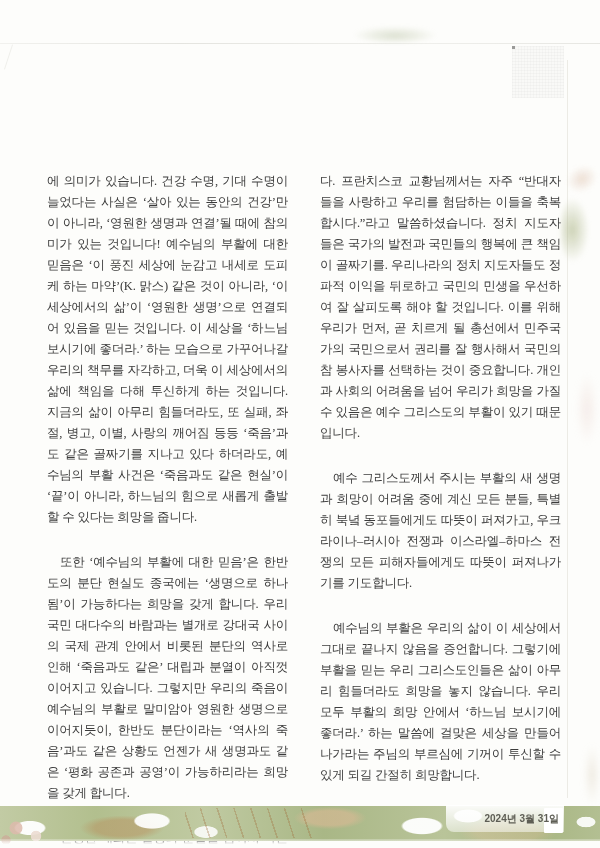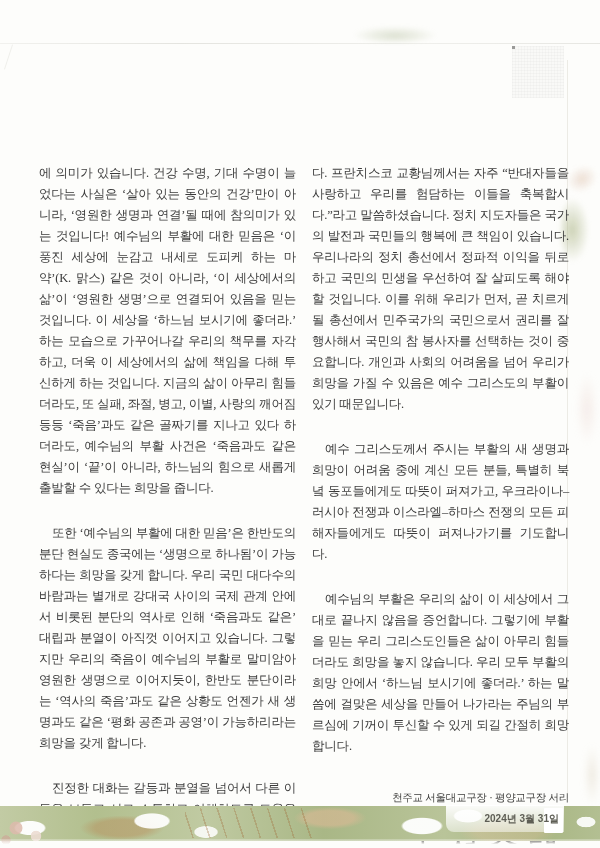--- a/index.html
+++ b/index.html
@@ -30,21 +30,21 @@
     background:radial-gradient(ellipse,rgba(208,168,138,.35),rgba(208,168,138,0) 70%);filter:blur(2px);transform:rotate(-30deg);}
   .smudge-right-pink{position:absolute;left:576px;top:372px;width:22px;height:74px;border-radius:50%;
     background:radial-gradient(ellipse,rgba(228,198,192,.30),rgba(228,198,192,0) 70%);filter:blur(3px);}
   .smudge-right-low{position:absolute;left:584px;top:744px;width:16px;height:62px;border-radius:50%;
     background:radial-gradient(ellipse,rgba(205,190,165,.30),rgba(205,190,165,0) 70%);filter:blur(3px);}
 
   
   .content{position:absolute;left:39px;top:163px;width:530px;display:flex;gap:16px;}
   .col{width:257px;color:#3b3b3b;font-size:12.5px;line-height:21px;
     text-align:justify;word-break:break-all;letter-spacing:-0.2px;}
-  .col p{margin:0;}
+  .col p{margin:8px;}
   .col p + p{margin-top:24px;}
   .col p.indent{text-indent:13px;}
 
   
   .byline{margin-top:30px;text-align:right;font-family:"Liberation Sans", sans-serif;}
   .byline .title-line{font-size:10.5px;color:#3d3d3b;letter-spacing:-0.3px;}
   .byline .name-line{font-size:11.5px;color:#2e2e2c;margin-top:3px;letter-spacing:-0.3px;}
   .byline .name-line b{font-size:12.5px;}
   .handwriting{margin-top:4px;padding-right:2px;text-align:right;
     font-family:cursive;font-size:33px;font-weight:400;color:#33332f;
@@ -99,21 +99,21 @@
   <div class="smudge-right-pink"></div>
   <div class="smudge-right-low"></div>
 
   <div class="content">
     <div class="col">
       <p>에 의미가 있습니다. 건강 수명, 기대 수명이 늘었다는 사실은 ‘살아 있는 동안의 건강’만이 아니라, ‘영원한 생명과 연결’될 때에 참의미가 있는 것입니다! 예수님의 부활에 대한 믿음은 ‘이 풍진 세상에 눈감고 내세로 도피케 하는 마약’(K. 맑스) 같은 것이 아니라, ‘이 세상에서의 삶’이 ‘영원한 생명’으로 연결되어 있음을 믿는 것입니다. 이 세상을 ‘하느님 보시기에 좋더라.’ 하는 모습으로 가꾸어나갈 우리의 책무를 자각하고, 더욱 이 세상에서의 삶에 책임을 다해 투신하게 하는 것입니다. 지금의 삶이 아무리 힘들더라도, 또 실패, 좌절, 병고, 이별, 사랑의 깨어짐 등등 ‘죽음’과도 같은 골짜기를 지나고 있다 하더라도, 예수님의 부활 사건은 ‘죽음과도 같은 현실’이 ‘끝’이 아니라, 하느님의 힘으로 새롭게 출발할 수 있다는 희망을 줍니다.</p>
       <p class="indent">또한 ‘예수님의 부활에 대한 믿음’은 한반도의 분단 현실도 종국에는 ‘생명으로 하나됨’이 가능하다는 희망을 갖게 합니다. 우리 국민 대다수의 바람과는 별개로 강대국 사이의 국제 관계 안에서 비롯된 분단의 역사로 인해 ‘죽음과도 같은’ 대립과 분열이 아직껏 이어지고 있습니다. 그렇지만 우리의 죽음이 예수님의 부활로 말미암아 영원한 생명으로 이어지듯이, 한반도 분단이라는 ‘역사의 죽음’과도 같은 상황도 언젠가 새 생명과도 같은 ‘평화 공존과 공영’이 가능하리라는 희망을 갖게 합니다.</p>
       <p class="indent">진정한 대화는 갈등과 분열을 넘어서 다른 이들을 보듬고 서로 소통하고 이해하도록 도움을 줄 것입니</p>
     </div>
     <div class="col">
-      <p>다. 프란치스코 교황님께서는 자주 “반대자들을 사랑하고 우리를 험담하는 이들을 축복합시다.”라고 말씀하셨습니다. 정치 지도자들은 국가의 발전과 국민들의 행복에 큰 책임이 있습니다. 우리나라의 정치 총선에서 정파적 이익을 뒤로하고 국민의 민생을 우선하여 잘 살피도록 해야 할 것입니다. 이를 위해 우리가 먼저, 곧 치르게 될 총선에서 민주국가의 국민으로서 권리를 잘 행사해서 국민의 참 봉사자를 선택하는 것이 중요합니다. 개인과 사회의 어려움을 넘어 우리가 희망을 가질 수 있음은 예수 그리스도의 부활이 있기 때문입니다.</p>
+      <p>다. 프란치스코 교황님께서는 자주 “반대자들을 사랑하고 우리를 험담하는 이들을 축복합시다.”라고 말씀하셨습니다. 정치 지도자들은 국가의 발전과 국민들의 행복에 큰 책임이 골짜기를. 우리나라의 정치 지도자들도 정파적 이익을 뒤로하고 국민의 민생을 우선하여 잘 살피도록 해야 할 것입니다. 이를 위해 우리가 먼저, 곧 치르게 될 총선에서 민주국가의 국민으로서 권리를 잘 행사해서 국민의 참 봉사자를 선택하는 것이 중요합니다. 개인과 사회의 어려움을 넘어 우리가 희망을 가질 수 있음은 예수 그리스도의 부활이 있기 때문입니다.</p>
       <p class="indent">예수 그리스도께서 주시는 부활의 새 생명과 희망이 어려움 중에 계신 모든 분들, 특별히 북녘 동포들에게도 따뜻이 퍼져가고, 우크라이나–러시아 전쟁과 이스라엘–하마스 전쟁의 모든 피해자들에게도 따뜻이 퍼져나가기를 기도합니다.</p>
       <p class="indent">예수님의 부활은 우리의 삶이 이 세상에서 그대로 끝나지 않음을 증언합니다. 그렇기에 부활을 믿는 우리 그리스도인들은 삶이 아무리 힘들더라도 희망을 놓지 않습니다. 우리 모두 부활의 희망 안에서 ‘하느님 보시기에 좋더라.’ 하는 말씀에 걸맞은 세상을 만들어 나가라는 주님의 부르심에 기꺼이 투신할 수 있게 되길 간절히 희망합니다.</p>
 
       <div class="byline">
         <div class="title-line">천주교 서울대교구장 · 평양교구장 서리</div>
         <div class="name-line">
           <b>정순택</b><span> 베드로 대주교</span>
         </div>
         <div class="handwriting">十정순택</div>
       </div>

